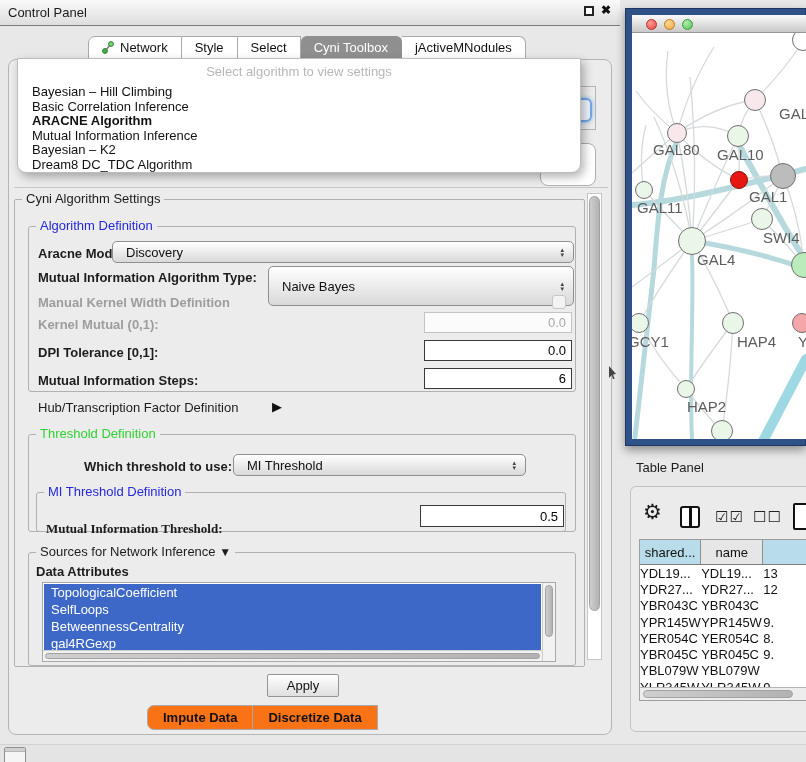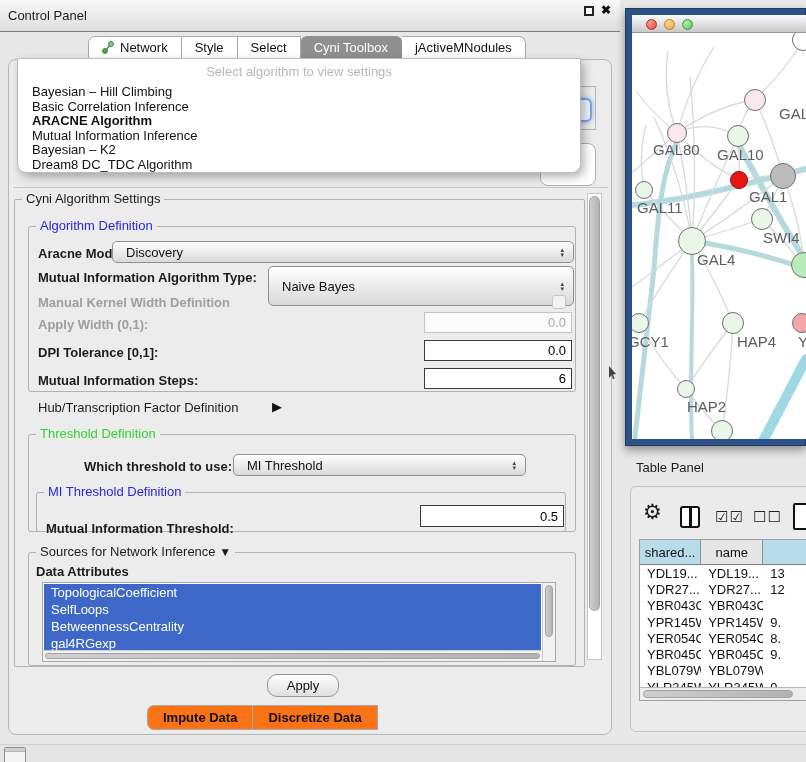--- a/index.html
+++ b/index.html
@@ -26,29 +26,29 @@
   .btab { background:#f97316; border:1px solid #a9a9a9; border-left:none; display:flex; align-items:center; padding:0 15px; font-size:13px; font-weight:bold; color:#111; }
   .btab.first { border-left:1px solid #a9a9a9; border-radius:7px 0 0 7px; }
   .btab.sel { background:#8f8f8f; color:#f2f2f2; border-color:#8f8f8f; border-radius:6px; }
   .dd-item { height:14.5px; line-height:14.5px; padding-left:6px; font-size:13px; color:#111; white-space:nowrap; }
   .dd-item.bold { font-weight:bold; }
   .attr-item { height:17px; line-height:17px; padding-left:7px; font-size:13px; color:#fff; background:#3d68c8; white-space:nowrap; }
   .node { position:absolute; border-radius:50%; border:1px solid #6f6f6f; }
   .nlabel { position:absolute; font-size:15px; color:#5d5d5d; white-space:nowrap; }
   .hdrcell { display:flex; align-items:center; justify-content:center; font-size:13px; color:#111; border-right:1px solid #8f8f8f; height:100%; }
   .bodyrow { display:flex; height:16.3px; align-items:center; }
-  .bodycell { font-size:13px; color:#111; padding-left:7px; white-space:nowrap; overflow:hidden; }
+  .bodycell { font-size:13px; color:#111; white-space:nowrap; overflow:hidden; }
   .thumb { background:linear-gradient(90deg,#cfcfcf,#b2b2b2); border-radius:6px; border:1px solid #a2a2a2; }
 </style>
 </head>
 <body>
 
 <div class="abs" style="left:0;top:0;width:620px;height:8px;background:#ffffff;"></div>
 
-<div class="abs" style="left:0;top:8;width:620px;height:32px;background:linear-gradient(#f9f9f9,#dedede);border-bottom:1px solid #7c7c7c;display:flex;align-items:center;">
+<div class="abs" style="left:0;top:8;width:620px;height:26px;background:linear-gradient(#f9f9f9,#dedede);border-bottom:1px solid #7c7c7c;display:flex;align-items:center;">
   <span class="abs" style="left:8px;font-size:13px;color:#1a1a1a;">Control Panel</span>
   <span class="abs" style="left:584px;top:6px;width:10px;height:10px;border:2px solid #222;background:#fff;"></span>
   <span class="abs" style="left:601px;top:3px;font-size:12px;font-weight:bold;color:#111;">✖</span>
 </div>
 
 <div class="tabbar" style="left:88px;top:36px;z-index:20;">
   <div class="tab first">
     <svg width="13" height="13" viewBox="0 0 13 13">
       <line x1="3" y1="10" x2="9" y2="3" stroke="#777" stroke-width="1.4"></line>
       <circle cx="3" cy="10" r="2.4" fill="#44b244" stroke="#2c7f2c"></circle>
@@ -109,21 +109,21 @@
   <span>Naive Bayes</span>
   <span class="arr">
       <span>▴</span>
       <span>▾</span>
     </span>
 </div>
 
 <span class="abs lbl dis" style="left:38px;top:295px;">Manual Kernel Width Definition</span>
 <span class="abs" style="left:552px;top:295px;width:14px;height:14px;border:1px solid #c6c6c6;border-radius:3px;background:#f3f3f3;"></span>
 
-<span class="abs lbl dis" style="left:38px;top:317px;">Apply Width (0,1):</span>
+<span class="abs lbl dis" style="left:38px;top:317px;">Kernel Mutual (0,1):</span>
 <input class="numfield" disabled="" style="left: 424px; top: 312px; width: 148px; height: 21px;" value="0.0">
 
 <span class="abs lbl" style="left:38px;top:345px;">DPI Tolerance [0,1]:</span>
 <input class="numfield" style="left: 424px; top: 340px; width: 148px; height: 21px;" value="0.0">
 
 <span class="abs lbl" style="left:38px;top:373px;">Mutual Information Steps:</span>
 <input class="numfield" style="left: 424px; top: 368px; width: 148px; height: 21px;" value="6">
 
 <span class="abs plain" style="left:38px;top:400px;">Hub/Transcription Factor Definition</span>
 <span class="abs" style="left:272px;top:399px;font-size:13px;color:#111;">▶</span>
@@ -136,21 +136,21 @@
   <span>MI Threshold</span>
   <span class="arr">
       <span>▴</span>
       <span>▾</span>
     </span>
 </div>
 
 <div class="fs" style="left:36px;top:492px;width:530px;height:40px;"></div>
 <span class="leg t-blue" style="left:44px;top:492px;">MI Threshold Definition</span>
 
-<span class="abs lbl" style="left:46px;top:521px;">Mutual Information Threshold:</span>
+<span class="abs lbl" style="left:46px;top:521px;font-family:Liberation Serif, serif;">Mutual Information Threshold:</span>
 <input class="numfield" style="left: 420px; top: 505px; width: 144px; height: 22px;" value="0.5">
 
 <div class="fs" style="left:28px;top:552px;width:548px;height:114px;"></div>
 <span class="leg plain" style="left:36px;top:552px;">
   <span>Sources for Network Inference</span>
   <span style="font-size:12px;">▼</span>
 </span>
 <span class="abs lbl" style="left:36px;top:564px;">Data Attributes</span>
 
 <div class="abs" style="left:42px;top:582px;width:514px;height:80px;background:#fff;border:1px solid #a8a8a8;overflow:hidden;">
@@ -165,21 +165,21 @@
   </div>
   <div style="position:absolute;left:0;bottom:0;right:13px;height:11px;background:#f2f2f2;border-top:1px solid #ccc;">
     <div class="thumb" style="position:absolute;left:2px;top:2px;right:2px;height:6px;"></div>
   </div>
 </div>
 
 <div class="abs" style="left:587px;top:193px;width:15px;height:467px;background:#fff;border:1px solid #c6c6c6;">
   <div class="thumb" style="position:absolute;left:1px;top:2px;width:11px;height:415px;"></div>
 </div>
 
-<button class="abs" style="left:267px;top:674px;width:72px;height:23px;border:1px solid #949494;border-radius:10px;background:linear-gradient(#ffffff,#dfdfdf);font-size:13px;font-family:'Liberation Sans',sans-serif;color:#111;">Apply</button>
+<button class="abs" style="left:267px;top:674px;width:72px;height:23px;border:1px solid #949494;border-radius:2px;background:linear-gradient(#ffffff,#dfdfdf);font-size:13px;font-family:'Liberation Sans',sans-serif;color:#111;">Apply</button>
 
 <div class="btabbar" style="left:147px;top:705px;">
   <div class="btab first">
       <span>Impute Data</span>
     </div>
   <div class="btab">
       <span>Discretize Data</span>
     </div>
 </div>
 

